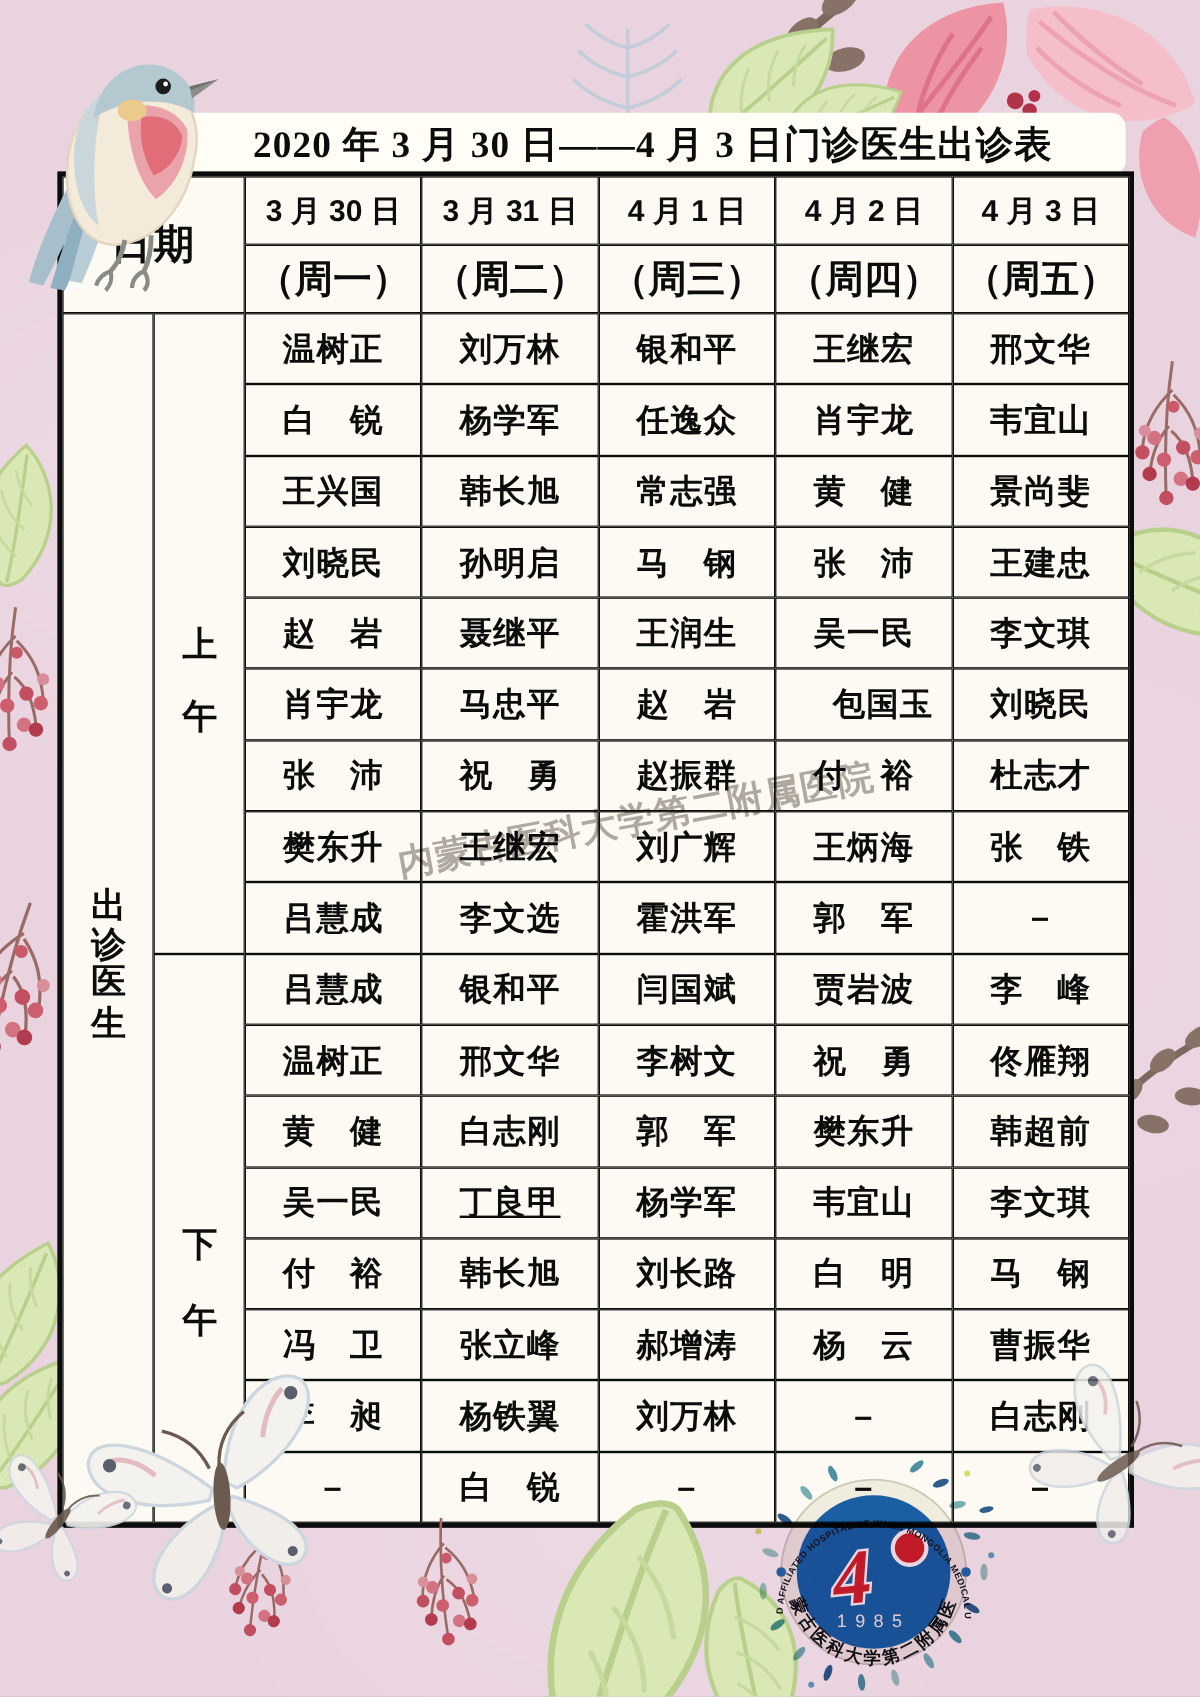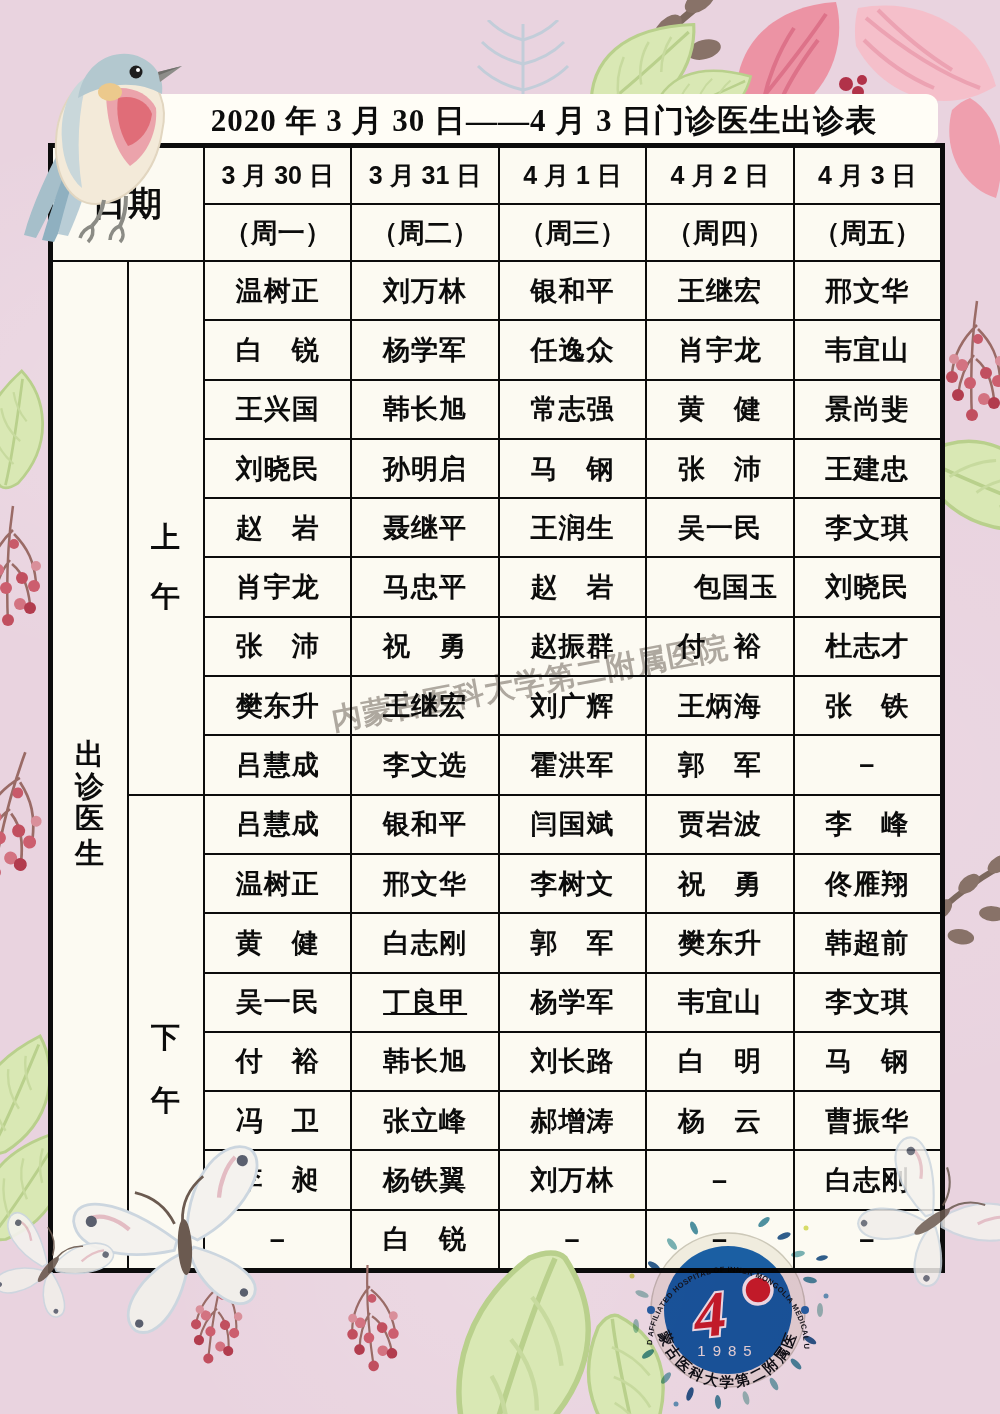--- a/index.html
+++ b/index.html
@@ -33,21 +33,21 @@
     grid-template-rows:57px 57px repeat(17,1fr);
     border:4px solid #0c0c0c;background:#0c0c0c;
   }
   .cell{
     background:#fcfaf2;border:1.5px solid #0c0c0c;
     display:flex;align-items:center;justify-content:center;
     color:#0c0c0c;font-weight:700;overflow:hidden;
   }
   .date-label-cell{grid-column:1 / 3;grid-row:1 / 3;font-size:34px;letter-spacing:2px;}
   .date-cell{font-size:25px;white-space:nowrap;}
-  .week-cell{font-size:27px;white-space:nowrap;}
+  .week-cell{font-size:32px;white-space:nowrap;}
   .doctor-label-cell{grid-column:1;grid-row:3 / 20;}
   .am-cell{grid-column:2;grid-row:3 / 12;}
   .pm-cell{grid-column:2;grid-row:12 / 20;}
   .v-label{
     writing-mode:vertical-lr;text-orientation:upright;
     font-size:29px;font-weight:700;
   }
   .v-wide{letter-spacing:33px;margin-bottom:-33px;}
   .v-duo{letter-spacing:60px;margin-bottom:-60px;}
   .name-cell{font-size:27px;letter-spacing:1px;white-space:pre;}

